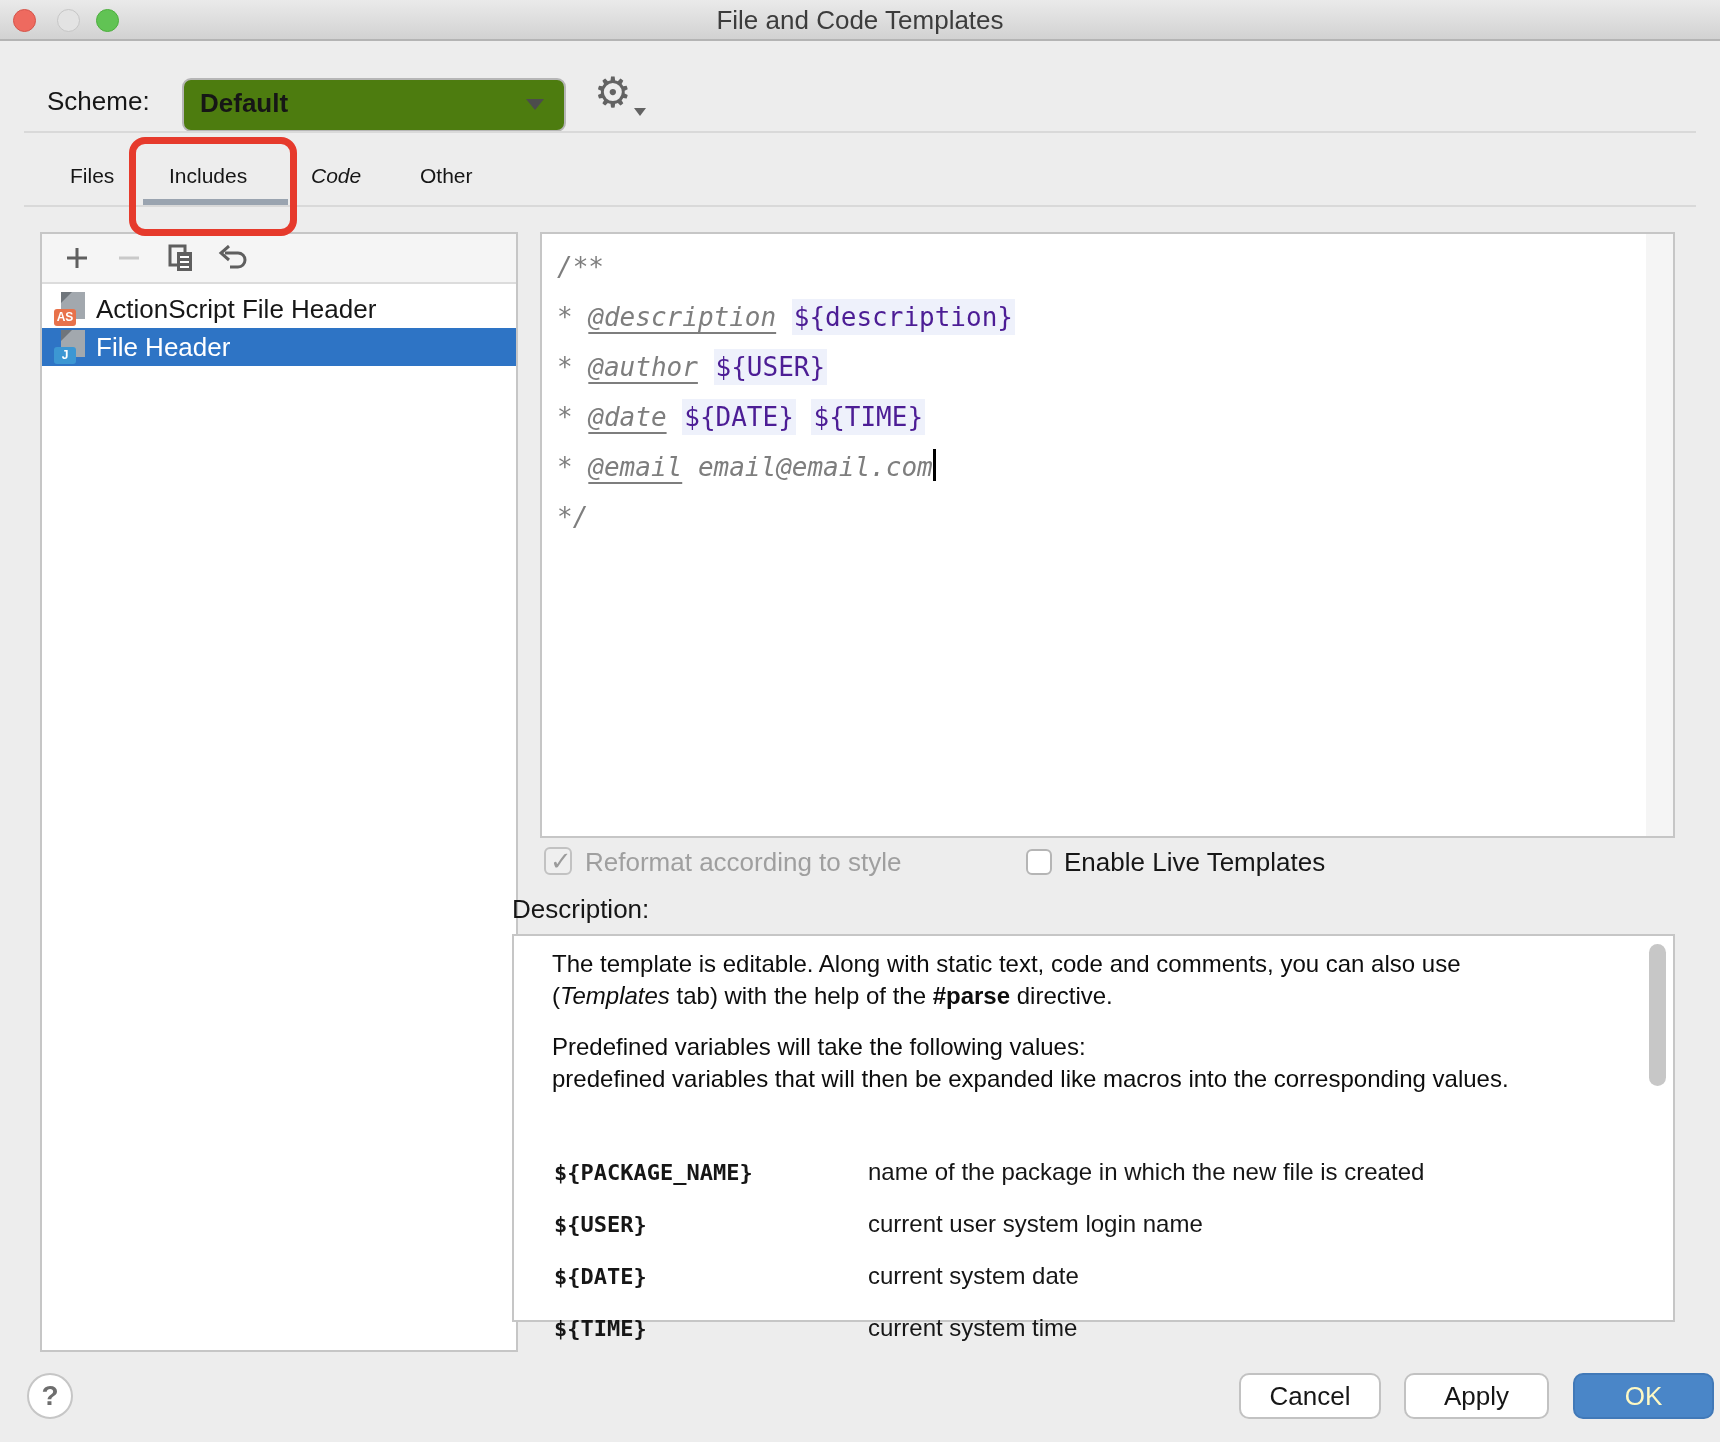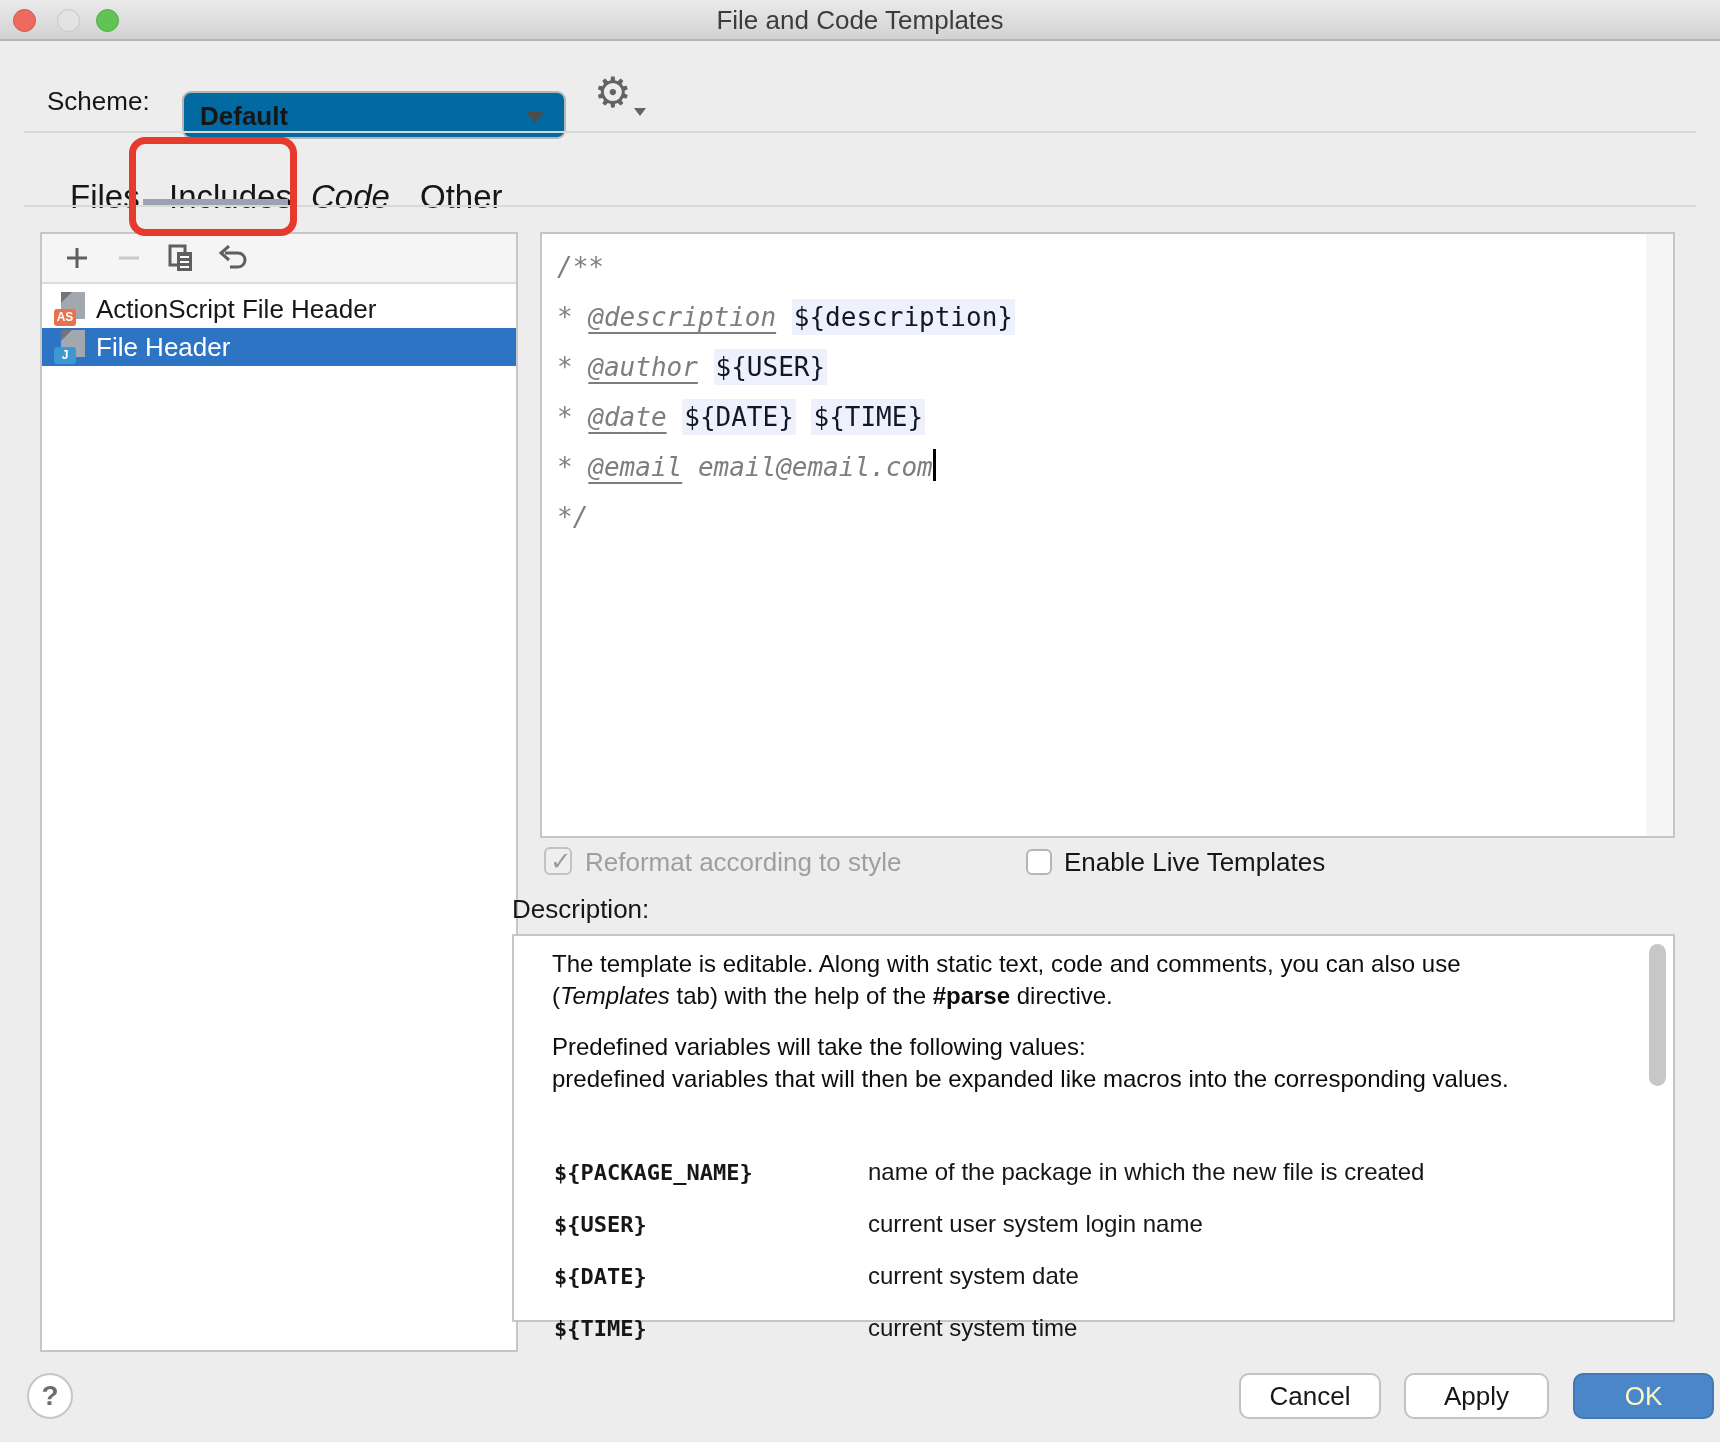--- a/index.html
+++ b/index.html
@@ -22,41 +22,41 @@
     text-align:center; line-height:41px; font-size:26px; font-weight:500; color:#3c3c3c;
   }
   .light{ position:absolute; top:9px; width:23px; height:23px; border-radius:50%; }
   .light.red  { left:13px; background:#ee6a5f; border:1px solid #d5544a; }
   .light.gray { left:57px; background:#e3e3e3; border:1px solid #c6c6c6; }
   .light.green{ left:96px; background:#61c354; border:1px solid #4daf3e; }
 
   
   .scheme-label{ position:absolute; left:47px; top:86px; font-size:26px; }
   .scheme-select{
-    position:absolute; left:182px; top:91px; width:384px; height:48px;
-    background:#0369a1; border:2px solid #b6b6b6; border-radius:9px;
+    position:absolute; left:182px; top:78px; width:384px; height:54px;
+    background:#4d7c0f; border:2px solid #b6b6b6; border-radius:9px;
   }
   .scheme-select .val{ position:absolute; left:16px; top:8px; font-size:26px; font-weight:bold; }
   .tri-down{
     position:absolute; right:20px; top:19px; width:0; height:0;
     border-left:9px solid transparent; border-right:9px solid transparent;
     border-top:11px solid #4c4c4c;
   }
   .gear{ position:absolute; left:594px; top:72px; font-size:42px; color:#636363; line-height:42px; cursor:default;}
   .gear-caret{
     position:absolute; left:634px; top:108px; width:0; height:0;
     border-left:6px solid transparent; border-right:6px solid transparent;
     border-top:8px solid #636363;
   }
 
   
   .sep{ position:absolute; left:24px; right:24px; height:2px; background:#d9d9d9; }
   .sep.one{ top:131px; } .sep.two{ top:205px; }
   .tabs{ position:absolute; left:0; top:162px; height:40px; }
-  .tab{ position:absolute; top:16px; font-size:33px; white-space:nowrap; }
+  .tab{ position:absolute; top:2px; font-size:21px; white-space:nowrap; }
   .tab-underline{ position:absolute; left:143px; top:199px; width:145px; height:7px; background:#9aa4b0; }
   .red-annot{
     position:absolute; left:129px; top:137px; width:168px; height:99px;
     border:7px solid #e63a2c; border-radius:16px; z-index:6;
   }
 
   
   .panel{
     position:absolute; left:40px; top:232px; width:478px; height:1120px;
     background:#fff; border:2px solid #c6c6c6;
@@ -79,21 +79,21 @@
     background:#fff; border:2px solid #c6c6c6;
   }
   .editor-gutter{ position:absolute; top:0; right:0; bottom:0; width:27px; background:#f5f5f5; }
   .code{
     position:absolute; left:15px; top:8px; right:30px;
     font-family:"DejaVu Sans Mono", monospace; font-size:26px; line-height:50px;
     white-space:pre;
   }
   .cmt{ color:#7e7e7e; font-style:italic; }
   .tag{ color:#7e7e7e; font-style:italic; text-decoration:underline; text-underline-offset:6px; }
-  .tvar{ color:#0f172a; background:#eef1fb; font-style:normal; padding:3px 2px; }
+  .tvar{ color:#4c1d95; background:#eef1fb; font-style:normal; padding:3px 2px; }
   .caret{ display:inline-block; width:3px; height:32px; background:#000; vertical-align:-5px; }
 
   
   .opt-row{ position:absolute; top:847px; left:0; right:0; height:34px; }
   .cb{ position:absolute; width:28px; height:28px; border-radius:6px; background:#fff; border:2px solid #b5b5b5; }
   .cb.disabled{ background:#efefef; border-color:#c2c2c2; }
   .cb .mark{ position:absolute; left:4px; top:-3px; font-size:26px; color:#9b9b9b; }
   .opt-label{ position:absolute; font-size:26px; top:0; }
   .opt-label.muted{ color:#9f9f9f; }
 

